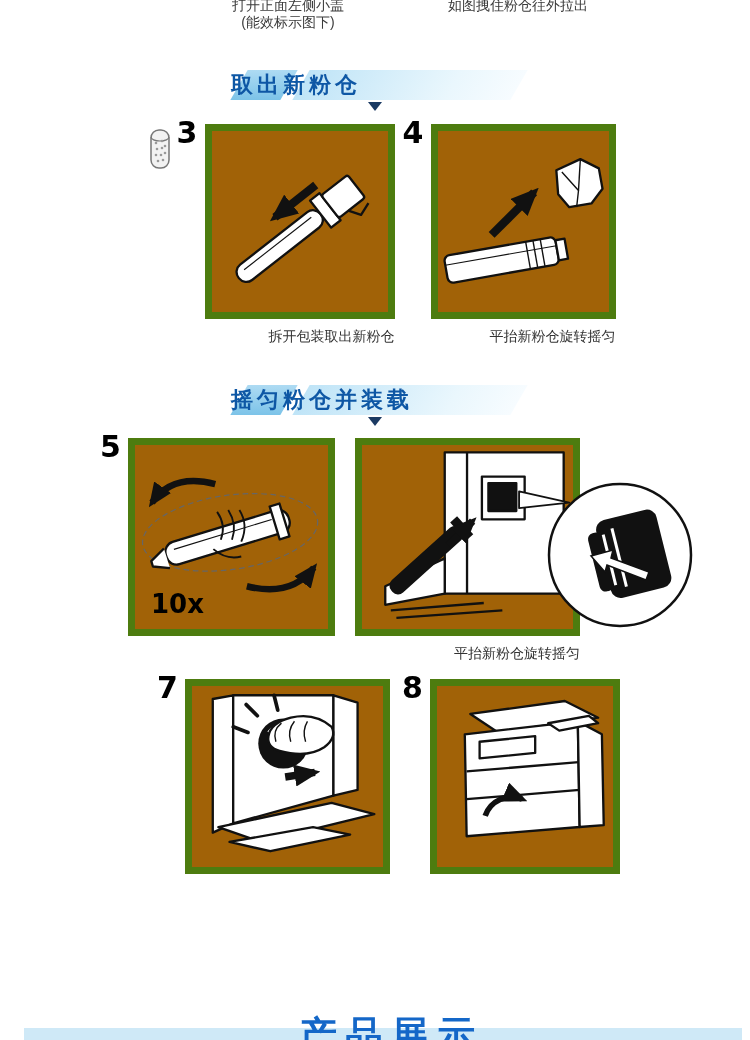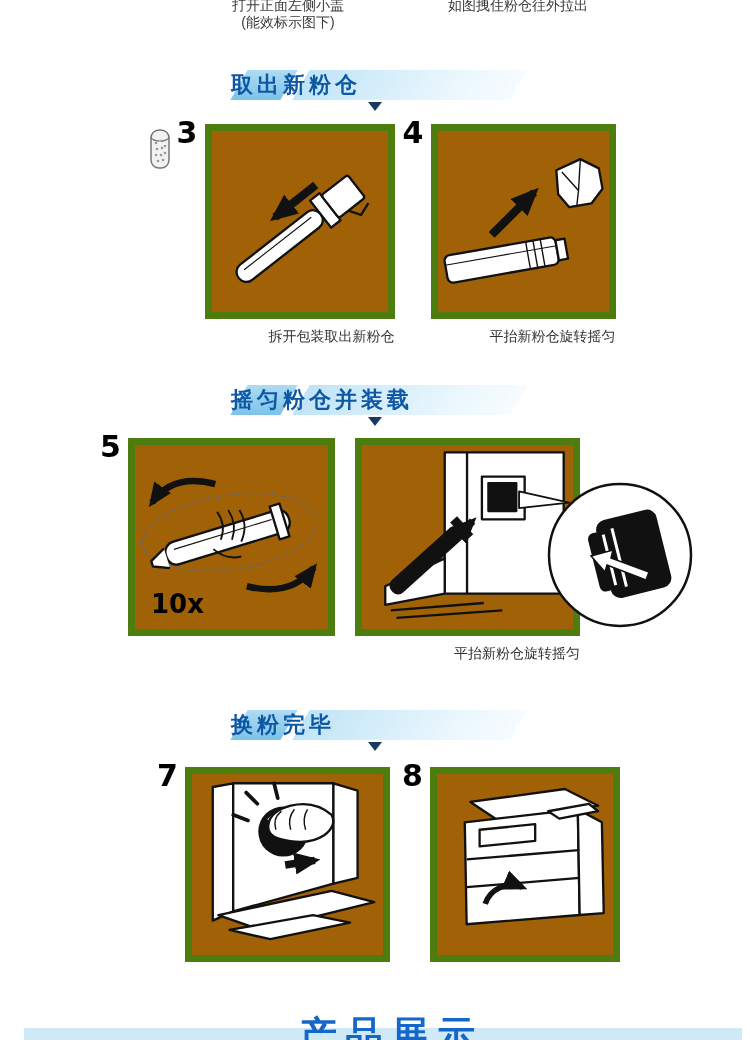--- a/index.html
+++ b/index.html
@@ -211,28 +211,20 @@
             <line x1="64" y1="48" x2="64" y2="100" stroke="#fff" stroke-width="3"></line>
             <line x1="74" y1="44" x2="74" y2="104" stroke="#fff" stroke-width="3"></line>
           </g>
           <polygon points="104,92 66,78 68,70 46,76 60,92 62,85 101,100" fill="#fff" stroke="#111" stroke-width="1.5"></polygon>
         </svg>
       </div>
       <figcaption class="capt">平抬新粉仓旋转摇匀</figcaption>
     </figure>
   </div>
 
-  <div class="banner m3">
-    <div class="ribbon">
-      <i class="rib-left"></i>
-      <i class="rib-main"></i>
-      <span class="rib-text">换粉完毕</span>
-    </div>
-    <i class="caret"></i>
-  </div>
 
   <div class="row row3">
     <figure class="fig">
       <div class="num">7</div>
       <div class="frame" style="width:205px;height:195px;">
         <svg viewBox="0 0 205 195">
           <defs>
               <marker id="a7" markerUnits="userSpaceOnUse" markerWidth="28" markerHeight="24" refX="22" refY="12" orient="auto">
                 <path d="M0 0L28 12L0 24Z" fill="#111"></path>
               </marker>

